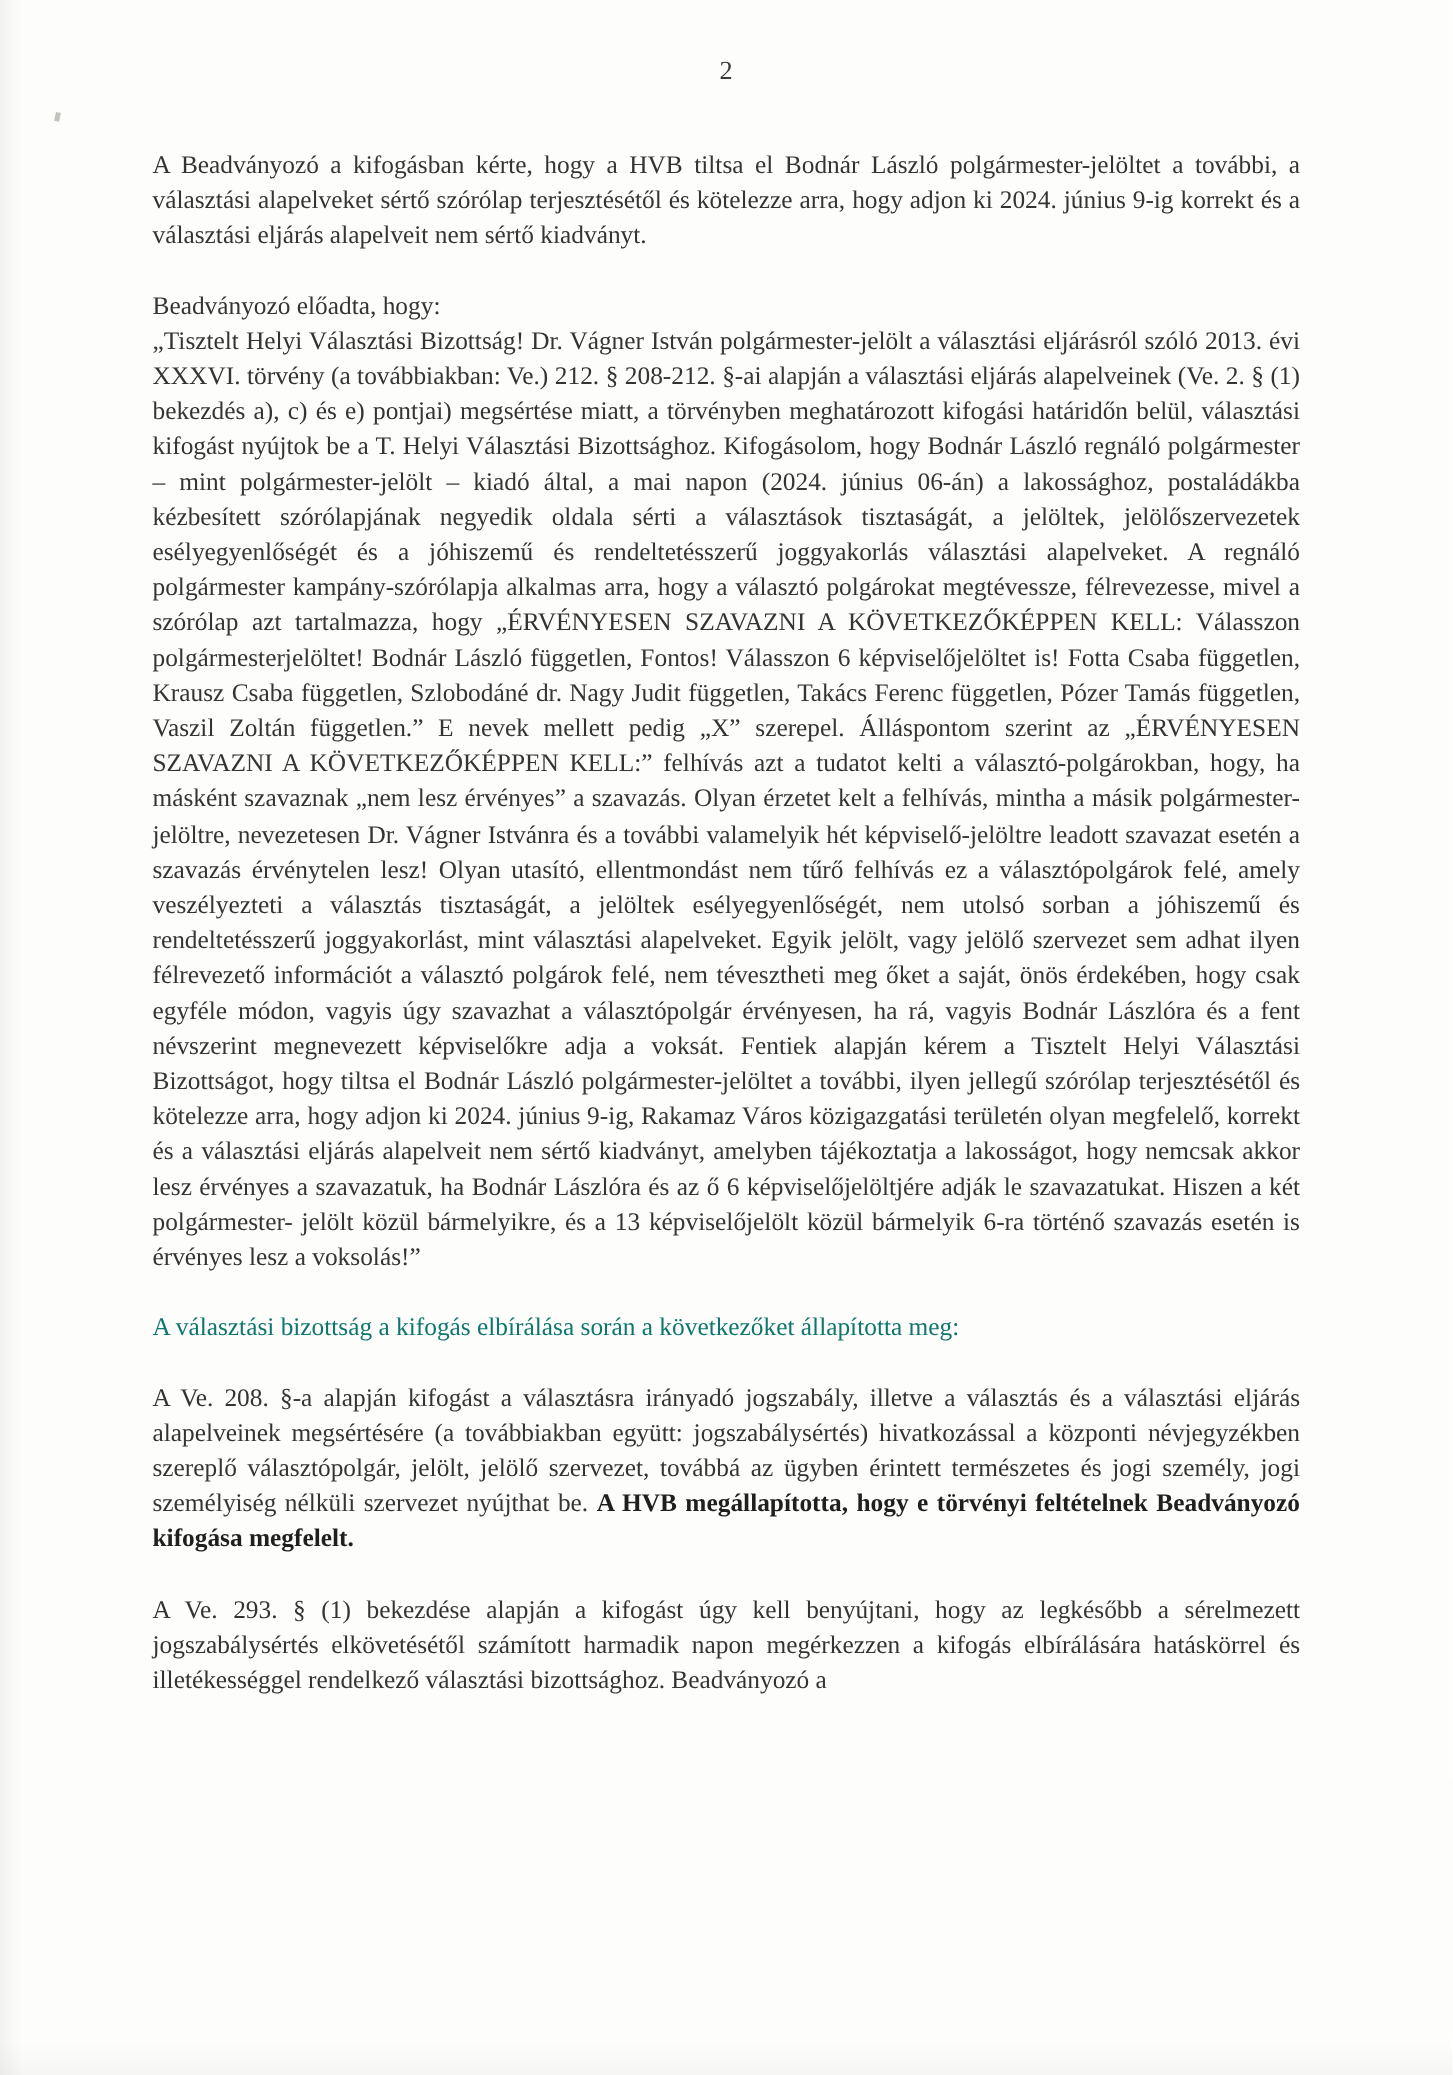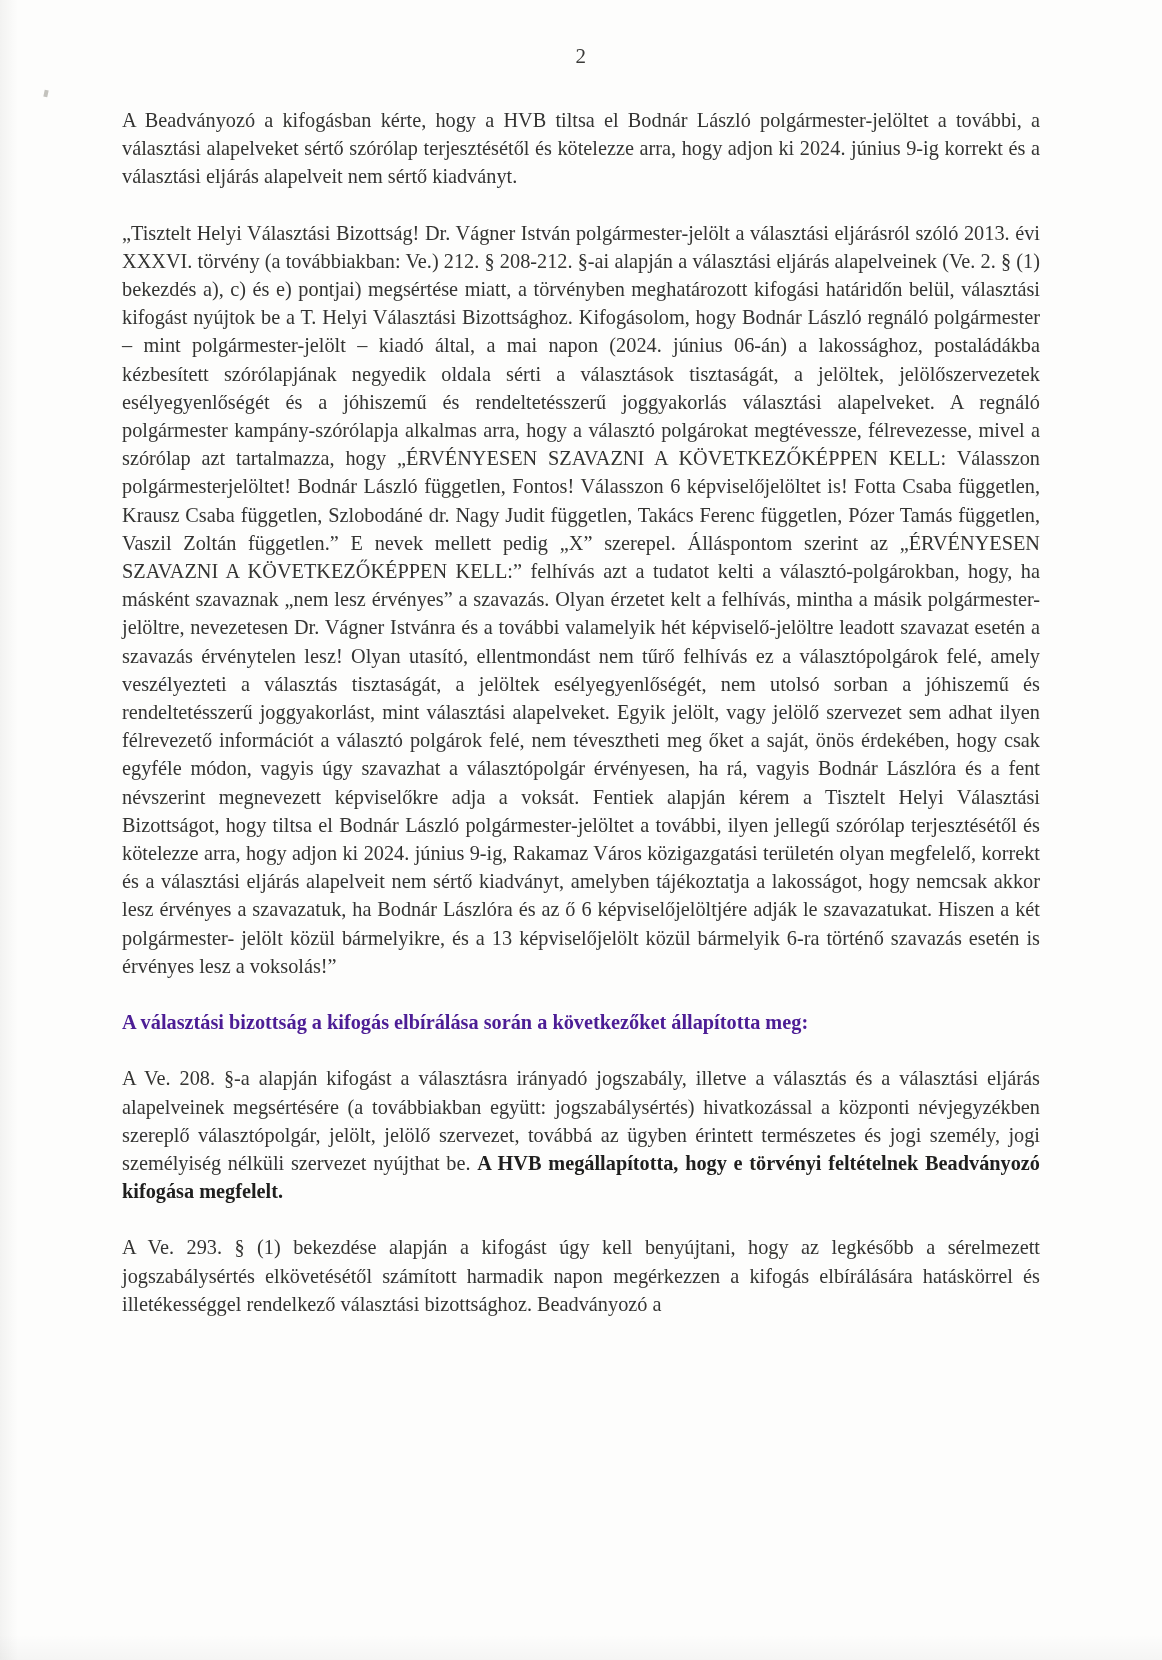--- a/index.html
+++ b/index.html
@@ -58,21 +58,21 @@
     width: 1162px;
     text-align: center;
     font-size: 21px;
     letter-spacing: .3px;
     color: #3a3a38;
   }
 
   .content {
     position: absolute;
     left: 122px;
-    top: 106px;
+    top: 118px;
     width: 918px;
   }
 
   p {
     margin: 0;
     font-size: 20.3px;
     line-height: 28.2px;
     text-align: justify;
     text-justify: inter-word;
     color: #343432;
@@ -85,42 +85,43 @@
 
   .bold {
     font-weight: bold;
     color: #1f1f1e;
   }
 
   h2.section-heading {
     margin: 0;
     font-size: 20.3px;
     line-height: 28.2px;
-    font-weight: bold;
+    font-weight: normal;
     text-align: left;
-    color: #4c1d95;
+    color: #0f766e;
   }
 </style>
 </head>
 <body>
 
 <div class="page-sheet">
 
   <div class="scan-shade-left"></div>
   <div class="scan-shade-bottom"></div>
   <div class="speck"></div>
 
   <div class="page-number">2</div>
 
   <div class="content">
 
     <p>A Beadványozó a kifogásban kérte, hogy a HVB tiltsa el Bodnár László polgármester-jelöltet a további, a választási alapelveket sértő szórólap terjesztésétől és kötelezze arra, hogy adjon ki 2024. június 9-ig korrekt és a választási eljárás alapelveit nem sértő kiadványt.</p>
 
     <div class="gap-lg"></div>
 
+    <p class="nojust">Beadványozó előadta, hogy:</p>
 
     <p>„Tisztelt Helyi Választási Bizottság! Dr. Vágner István polgármester-jelölt a választási eljárásról szóló 2013. évi XXXVI. törvény (a továbbiakban: Ve.) 212. § 208-212. §-ai alapján a választási eljárás alapelveinek (Ve. 2. § (1) bekezdés a), c) és e) pontjai) megsértése miatt, a törvényben meghatározott kifogási határidőn belül, választási kifogást nyújtok be a T. Helyi Választási Bizottsághoz. Kifogásolom, hogy Bodnár László regnáló polgármester – mint polgármester-jelölt – kiadó által, a mai napon (2024. június 06-án) a lakossághoz, postaládákba kézbesített szórólapjának negyedik oldala sérti a választások tisztaságát, a jelöltek, jelölőszervezetek esélyegyenlőségét és a jóhiszemű és rendeltetésszerű joggyakorlás választási alapelveket. A regnáló polgármester kampány-szórólapja alkalmas arra, hogy a választó polgárokat megtévessze, félrevezesse, mivel a szórólap azt tartalmazza, hogy „ÉRVÉNYESEN SZAVAZNI A KÖVETKEZŐKÉPPEN KELL: Válasszon polgármesterjelöltet! Bodnár László független, Fontos! Válasszon 6 képviselőjelöltet is! Fotta Csaba független, Krausz Csaba független, Szlobodáné dr. Nagy Judit független, Takács Ferenc független, Pózer Tamás független, Vaszil Zoltán független.” E nevek mellett pedig „X” szerepel. Álláspontom szerint az „ÉRVÉNYESEN SZAVAZNI A KÖVETKEZŐKÉPPEN KELL:” felhívás azt a tudatot kelti a választó-polgárokban, hogy, ha másként szavaznak „nem lesz érvényes” a szavazás. Olyan érzetet kelt a felhívás, mintha a másik polgármester-jelöltre, nevezetesen Dr. Vágner Istvánra és a további valamelyik hét képviselő-jelöltre leadott szavazat esetén a szavazás érvénytelen lesz! Olyan utasító, ellentmondást nem tűrő felhívás ez a választópolgárok felé, amely veszélyezteti a választás tisztaságát, a jelöltek esélyegyenlőségét, nem utolsó sorban a jóhiszemű és rendeltetésszerű joggyakorlást, mint választási alapelveket. Egyik jelölt, vagy jelölő szervezet sem adhat ilyen félrevezető információt a választó polgárok felé, nem tévesztheti meg őket a saját, önös érdekében, hogy csak egyféle módon, vagyis úgy szavazhat a választópolgár érvényesen, ha rá, vagyis Bodnár Lászlóra és a fent névszerint megnevezett képviselőkre adja a voksát. Fentiek alapján kérem a Tisztelt Helyi Választási Bizottságot, hogy tiltsa el Bodnár László polgármester-jelöltet a további, ilyen jellegű szórólap terjesztésétől és kötelezze arra, hogy adjon ki 2024. június 9-ig, Rakamaz Város közigazgatási területén olyan megfelelő, korrekt és a választási eljárás alapelveit nem sértő kiadványt, amelyben tájékoztatja a lakosságot, hogy nemcsak akkor lesz érvényes a szavazatuk, ha Bodnár Lászlóra és az ő 6 képviselőjelöltjére adják le szavazatukat. Hiszen a két polgármester- jelölt közül bármelyikre, és a 13 képviselőjelölt közül bármelyik 6-ra történő szavazás esetén is érvényes lesz a voksolás!”</p>
 
     <div class="gap-lg"></div>
 
     <h2 class="section-heading">A választási bizottság a kifogás elbírálása során a következőket állapította meg:</h2>
 
     <div class="gap-lg"></div>
 
     <p><span>A Ve. 208. §-a alapján kifogást a választásra irányadó jogszabály, illetve a választás és a választási eljárás alapelveinek megsértésére (a továbbiakban együtt: jogszabálysértés) hivatkozással a központi névjegyzékben szereplő választópolgár, jelölt, jelölő szervezet, továbbá az ügyben érintett természetes és jogi személy, jogi személyiség nélküli szervezet nyújthat be. </span><span class="bold">A HVB megállapította, hogy e törvényi feltételnek Beadványozó kifogása megfelelt.</span></p>

